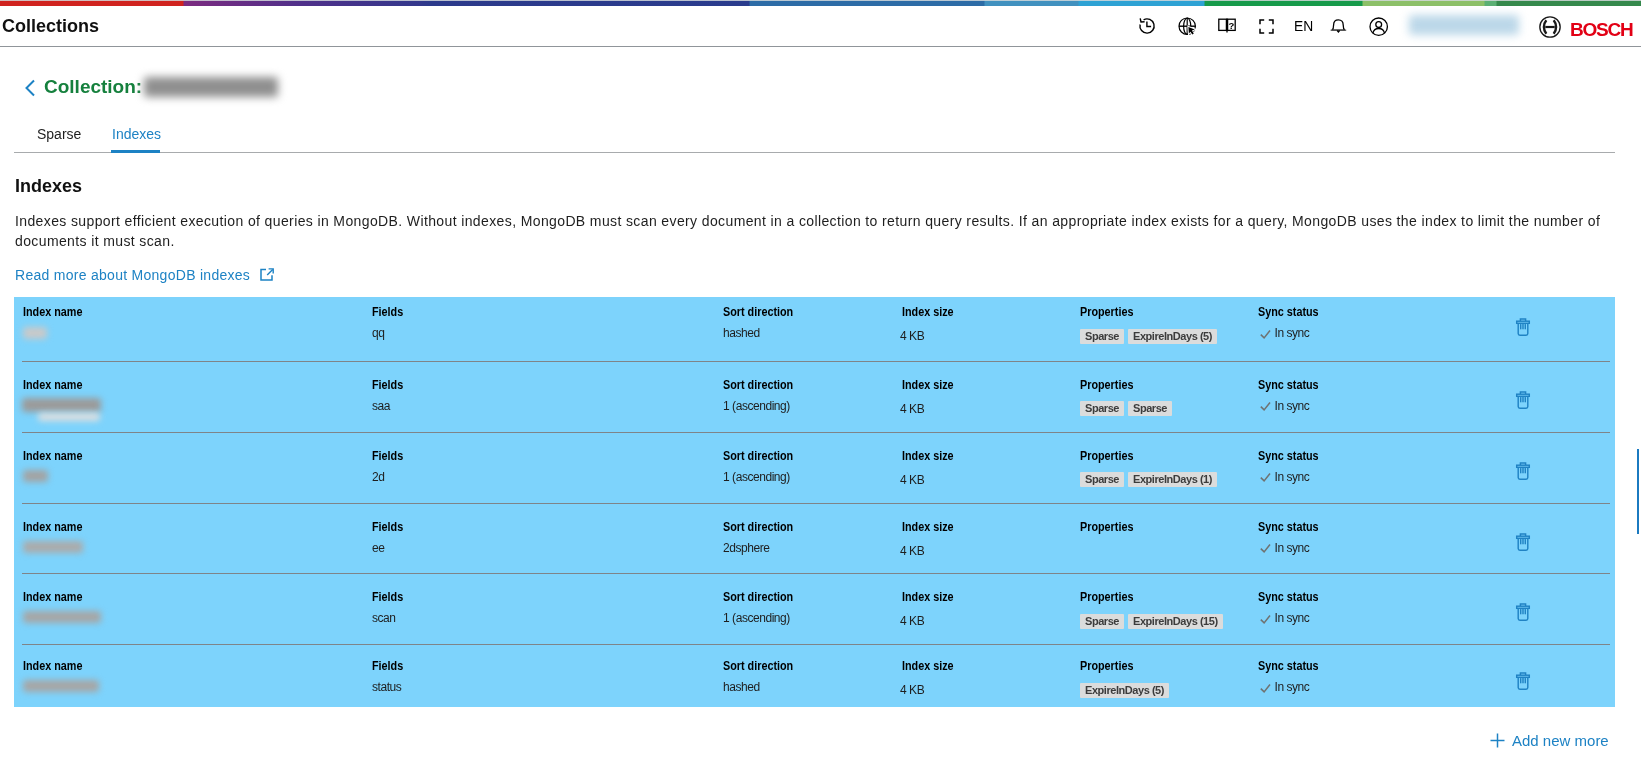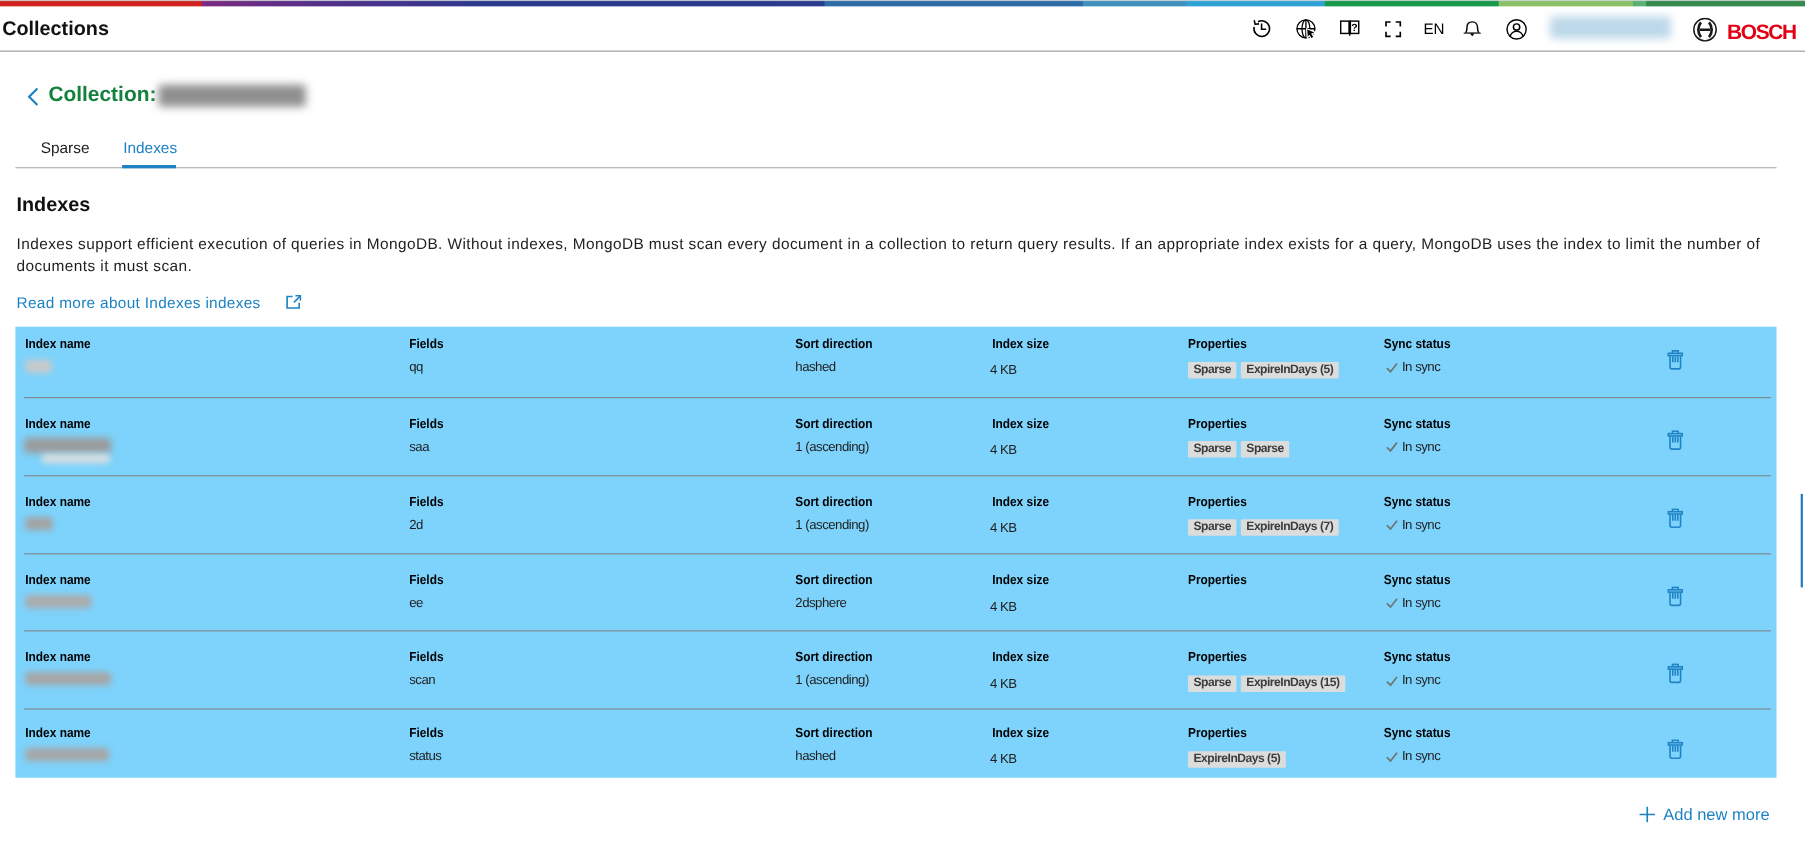--- a/index.html
+++ b/index.html
@@ -106,21 +106,21 @@
   <div class="abs" style="left:44px; top:75.5px; font-size:19px; font-weight:bold; color:#15803d; line-height:21px;">Collection:</div>
   <div class="blur-chip" style="left:144px; top:77px; width:134px; height:20px; background:#8f8f8f;"></div>
 
   <div class="abs" style="left:37px; top:125px; font-size:14px; color:#1e1e1e; line-height:18px;">Sparse</div>
   <div class="abs" style="left:112px; top:125px; font-size:14px; color:#1d82c4; line-height:18px;">Indexes</div>
   <div class="abs" style="left:14px; top:152px; width:1601px; height:1px; background:#a8abad;"></div>
   <div class="abs" style="left:110.5px; top:149.5px; width:49.5px; height:3px; background:#1d82c4;"></div>
 
   <div class="abs" style="left:15px; top:176.5px; font-size:18px; font-weight:bold; color:#111; line-height:19px;">Indexes</div>
   <div class="abs" style="left:15px; top:211px; width:1620px; font-size:14px; color:#1e1e1e; line-height:20.2px; letter-spacing:0.38px; white-space:nowrap;">Indexes support efficient execution of queries in MongoDB. Without indexes, MongoDB must scan every document in a collection to return query results. If an appropriate index exists for a query, MongoDB uses the index to limit the number of<br>documents it must scan.</div>
-  <div class="abs" style="left:15px; top:266px; font-size:14px; color:#1d82c4; line-height:18px; letter-spacing:0.28px;">Read more about Indexes indexes</div>
+  <div class="abs" style="left:15px; top:266px; font-size:14px; color:#1d82c4; line-height:18px; letter-spacing:0.28px;">Read more about MongoDB indexes</div>
   <div class="ico" style="left:260px; top:268px;">
     <svg width="14" height="13" viewBox="0 0 14 13" fill="none" stroke="#1d82c4" stroke-width="1.5">
       <path d="M12,7.2 L12,12 L1,12 L1,1.5 L6,1.5"></path>
       <path d="M8.6,0.9 L13.2,0.9 L13.2,5.4" stroke-width="1.4"></path>
       <path d="M12.7,1.4 L7.2,6.9" stroke-width="1.4"></path>
     </svg>
   </div>
 
   <div id="table" class="abs" style="left:14px; top:297px; width:1601px; height:410px; background:#7dd3fc;">
     <div class="abs" style="left:8px; top:64px; width:1588px; height:1px; background:#7f8488;"></div>
@@ -193,21 +193,21 @@
     <div class="abs" style="left:0; top:152.5px; width:1601px; height:55px;">
       <div class="abs lbl" style="left:9px; top:0;">Index name</div>
       <div class="blur-chip" style="left:9px; top:20px; width:25px; height:12px; background:#a3a3a3; filter:blur(3px);"></div>
       <div class="abs lbl" style="left:358px; top:0;">Fields</div>
       <div class="abs val" style="left:358px; top:21px;">2d</div>
       <div class="abs lbl" style="left:709px; top:0;">Sort direction</div>
       <div class="abs val" style="left:709px; top:21px;">1 (ascending)</div>
       <div class="abs lbl" style="left:888px; top:0;">Index size</div>
       <div class="abs val" style="left:886px; top:24.3px;">4 KB</div>
       <div class="abs lbl" style="left:1066px; top:0;">Properties</div>
-      <div class="abs" style="left:1066px; top:22.8px; white-space:nowrap;"><span class="chip">Sparse</span><span class="chip">ExpireInDays (7)</span></div>
+      <div class="abs" style="left:1066px; top:22.8px; white-space:nowrap;"><span class="chip">Sparse</span><span class="chip">ExpireInDays (1)</span></div>
       <div class="abs lbl" style="left:1244px; top:0;">Sync status</div>
       <div class="abs" style="left:1246px; top:22.9px;">
           <svg width="11" height="11" viewBox="0 0 11 11" fill="none" stroke="#6f7372" stroke-width="1.55">
             <path d="M0.8,5.6 L4.1,8.9 L10,1.4"></path>
           </svg>
         </div>
       <div class="abs val" style="left:1260.5px; top:21px;">In sync</div>
       <div class="abs" style="left:1501px; top:12px;">
           <svg width="16" height="19" viewBox="0 0 16 19" fill="none" stroke="#2083c4" stroke-width="1.45">
             <path d="M5.4,2.9 L5.4,1.0 L10.6,1.0 L10.6,2.9"></path>

